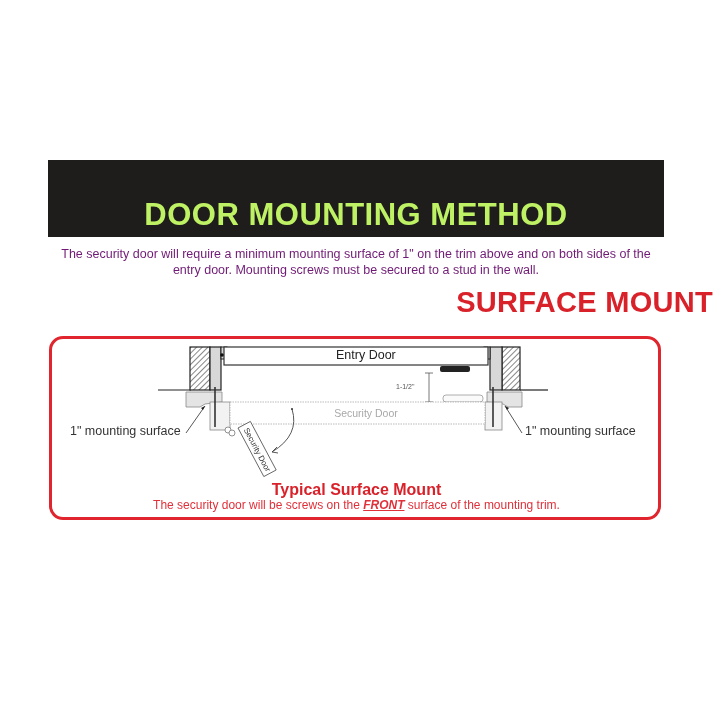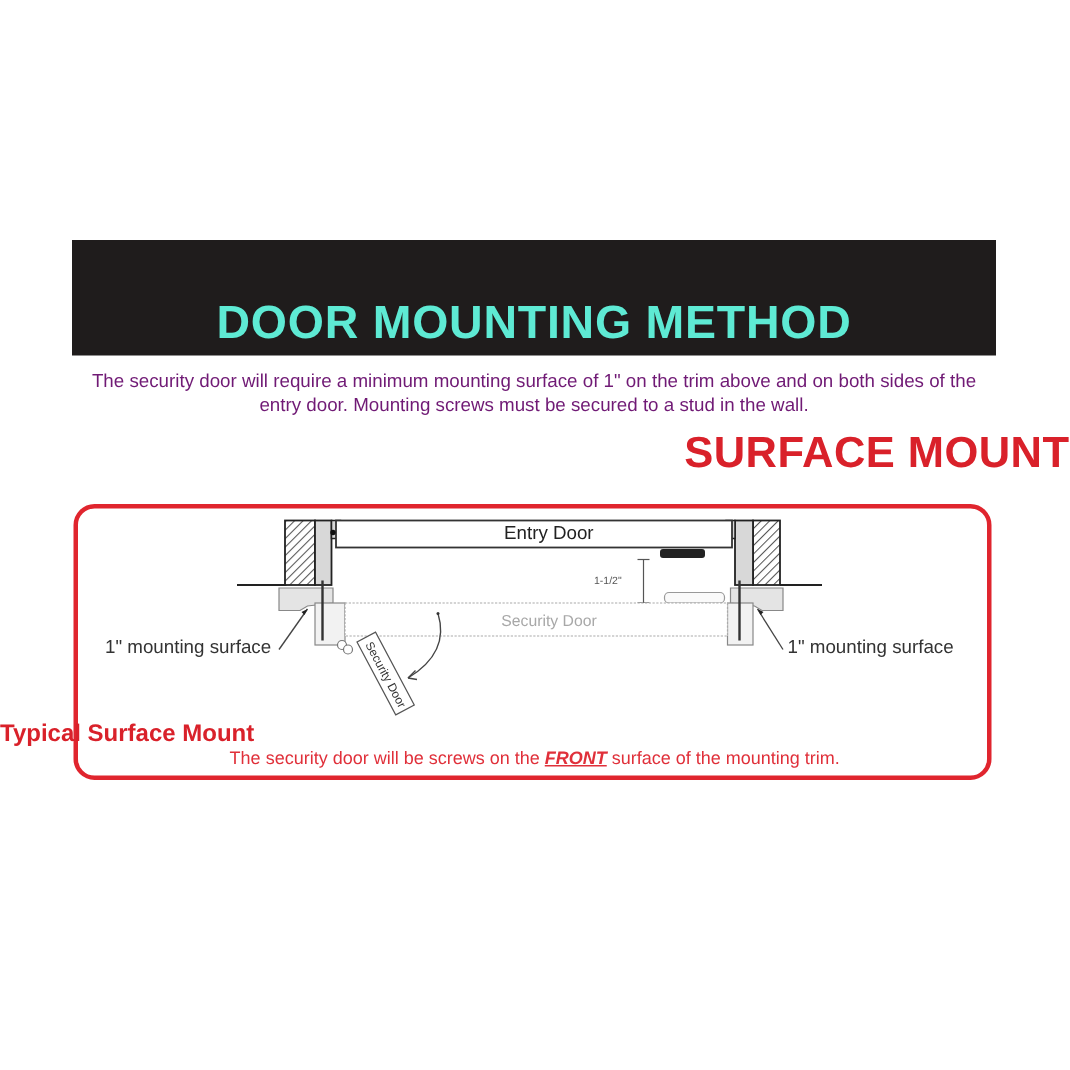--- a/index.html
+++ b/index.html
@@ -1,25 +1,25 @@
 <!DOCTYPE html>
 <html><head>
 <meta charset="utf-8">
 <style>
   html, body { margin:0; padding:0; background:#ffffff; }
   body { width:713px; height:713px; position:relative; overflow:hidden; font-family:"Liberation Sans", sans-serif; }
   .banner { position:absolute; left:48px; top:160px; width:616px; height:77px; background:#1f1c1c; color:#fff; text-align:center; }
   .brand { position:absolute; left:0; right:0; top:14px; font-family:"Liberation Serif", serif; font-size:15px; letter-spacing:0.2px; color:#eeeeee; }
   .brand-logo { display:inline-block; width:15px; height:15px; vertical-align:-2px; margin-right:1px; }
-  .title { position:absolute; left:0; right:0; top:37px; font-size:31px; font-weight:bold; letter-spacing:0.5px; color:#5eead4; }
+  .title { position:absolute; left:0; right:0; top:37px; font-size:31px; font-weight:bold; letter-spacing:0.5px; color:#bef264; }
   .desc { position:absolute; left:48px; width:616px; top:246px; text-align:center; font-size:12.5px; line-height:16px; color:#701a75; }
   .subtitle { position:absolute; left:0; width:713px; top:286px; text-align:right; font-size:29px; font-weight:bold; color:#d9212a; letter-spacing:0.3px; }
   .panel { position:absolute; left:49px; top:336px; width:612px; height:184px; border:3px solid #e0252e; border-radius:14px; box-sizing:border-box; }
   .diagram { position:absolute; left:0; top:0; }
-  .caption-title { position:absolute; left:0; width:713px; top:481px; text-align:left; font-size:16px; font-weight:bold; color:#d9212a; }
+  .caption-title { position:absolute; left:0; width:713px; top:481px; text-align:center; font-size:16px; font-weight:bold; color:#d9212a; }
   .caption-sub { position:absolute; left:0; width:713px; top:498px; text-align:center; font-size:12px; color:#e0303a; }
   .caption-sub b { font-style:italic; font-weight:bold;text-decoration:underline; }
   .lbl { position:absolute; font-size:12.5px; color:#333; }
 </style>
 </head>
 <body>
 
 <div class="banner">
   <div class="title">DOOR MOUNTING METHOD</div>
 </div>

